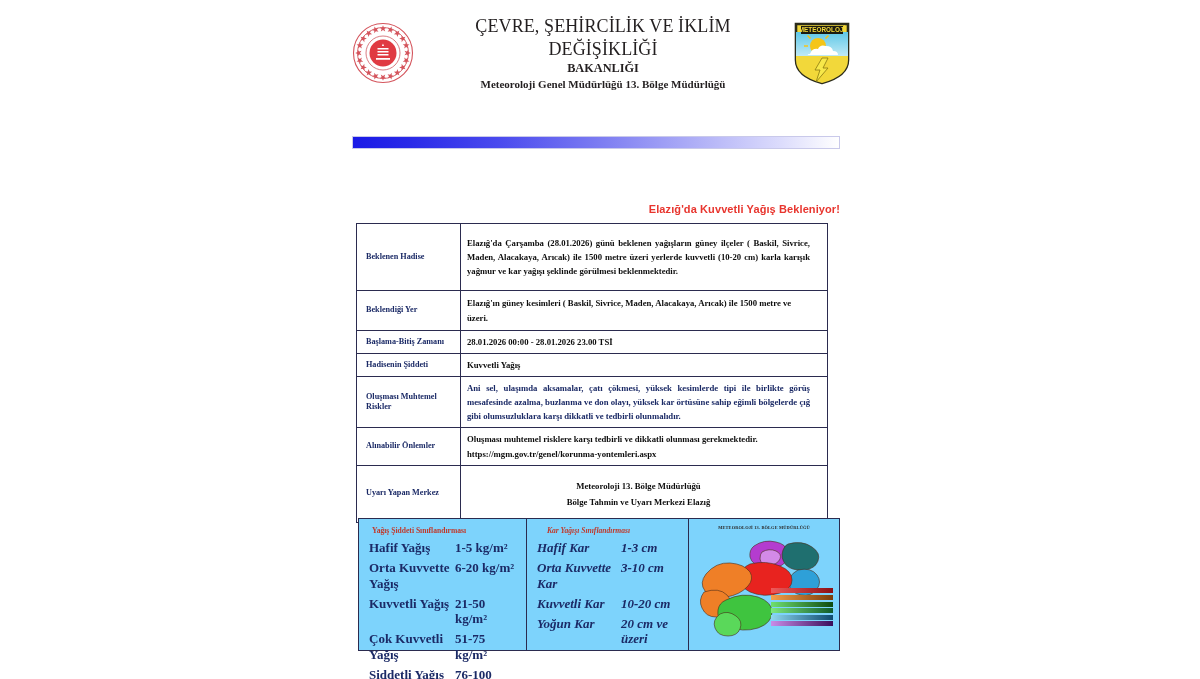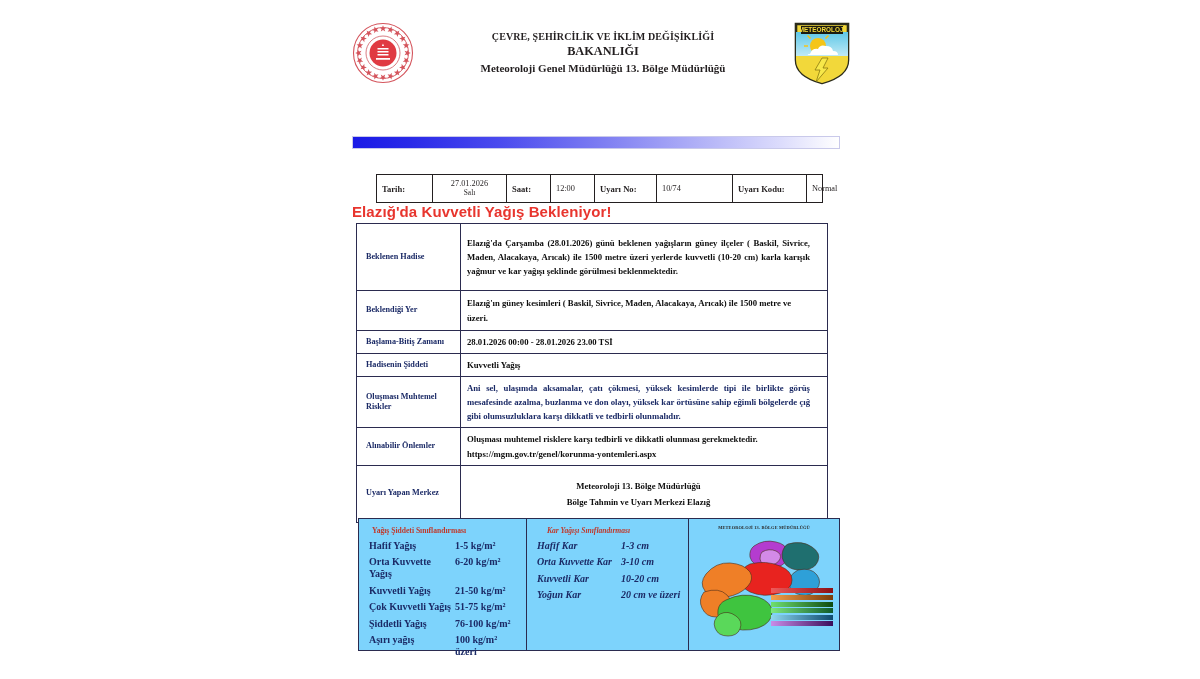--- a/index.html
+++ b/index.html
@@ -30,21 +30,21 @@
     flex: 0 0 62px;
   }
   .header-text {
     flex: 1 1 auto;
     text-align: center;
     line-height: 1.28;
     color: #231f20;
     padding: 0 6px;
   }
   .header-text .l1 { font-size: 10.5px; font-weight: bold; letter-spacing: .2px; }
-  .header-text .l2 { font-size: 10px; font-weight: bold; letter-spacing: .1px; }
+  .header-text .l2 { font-size: 18px; font-weight: normal; letter-spacing: .1px; }
   .header-text .l3 { font-size: 12.3px; font-weight: bold; }
   .header-text .l4 { font-size: 11px; font-weight: bold; margin-top: 1px; }
   .shield {
     width: 60px; height: 66px;
     flex: 0 0 60px;
   }
 
   
   .grad-bar {
     position: absolute;
@@ -87,23 +87,23 @@
   .info-table td.lbl { font-weight: bold; font-size: 8.6px; }
   .info-table td.val { font-weight: normal; }
   .info-table td.val .d1 { display: block; line-height: 1.15; }
   .info-table td.val .d2 { display: block; line-height: 1.15; font-size: 7.4px; }
 
   
   .red-headline {
     position: absolute;
     left: 352px; top: 203px;
     width: 488px;
-    text-align: left;
+    text-align: right;
     font-family: "Liberation Sans", sans-serif;
-    font-size: 15px;
+    font-size: 11px;
     font-weight: bold;
     color: #e8352e;
     letter-spacing: .1px;
   }
 
   
   .main-table {
     position: absolute;
     left: 356px; top: 223px;
     width: 472px;
@@ -157,21 +157,21 @@
   .panel-title {
     font-size: 7.6px;
     font-weight: bold;
     color: #c0392b;
     margin-bottom: 5px;
     padding-left: 3px;
   }
   .panel-snow .panel-title { padding-left: 10px; }
   .leg-row {
     display: flex;
-    font-size: 10px;
+    font-size: 13px;
     font-weight: bold;
     color: #1b2a66;
     line-height: 1.2;
     margin-bottom: 4.4px;
   }
   .leg-row .k { width: 86px; flex: 0 0 86px; }
   .panel-snow .leg-row .k { width: 84px; flex: 0 0 84px; }
   .leg-row .v { flex: 1 1 auto; }
 
   
@@ -267,37 +267,20 @@
         </g>
         <rect x="9" y="6" width="42" height="8" fill="#1b1b10"></rect>
         <text x="30" y="12.4" text-anchor="middle" font-family="Liberation Sans, sans-serif" font-size="6.4" font-weight="bold" fill="#f2d83a">METEOROLOJİ</text>
       </svg>
     </div>
   </div>
 
   <div class="grad-bar"></div>
 
 
-  <table class="info-table">
-    <tbody>
-        <tr>
-      <td class="lbl" style="width:56px">Tarih:</td>
-      <td class="val" style="width:74px;text-align:center">
-        <span class="d1">27.01.2026</span>
-        <span class="d2">Salı</span>
-      </td>
-      <td class="lbl" style="width:44px">Saat:</td>
-      <td class="val" style="width:44px">12:00</td>
-      <td class="lbl" style="width:62px">Uyarı No:</td>
-      <td class="val" style="width:76px">10/74</td>
-      <td class="lbl" style="width:74px">Uyarı Kodu:</td>
-      <td class="val">Normal</td>
-    </tr>
-  </tbody>
-    </table>
 
   <div class="red-headline">Elazığ'da Kuvvetli Yağış Bekleniyor!</div>
 
   <table class="main-table">
     <tbody>
         <tr>
       <td class="rl" style="height:67px">Beklenen Hadise</td>
       <td class="rv">Elazığ'da Çarşamba (28.01.2026) günü beklenen yağışların  güney ilçeler ( Baskil, Sivrice, Maden, Alacakaya, Arıcak) ile 1500 metre üzeri yerlerde kuvvetli (10-20 cm) karla karışık yağmur ve kar yağışı şeklinde görülmesi beklenmektedir.</td>
     </tr>
     <tr>

